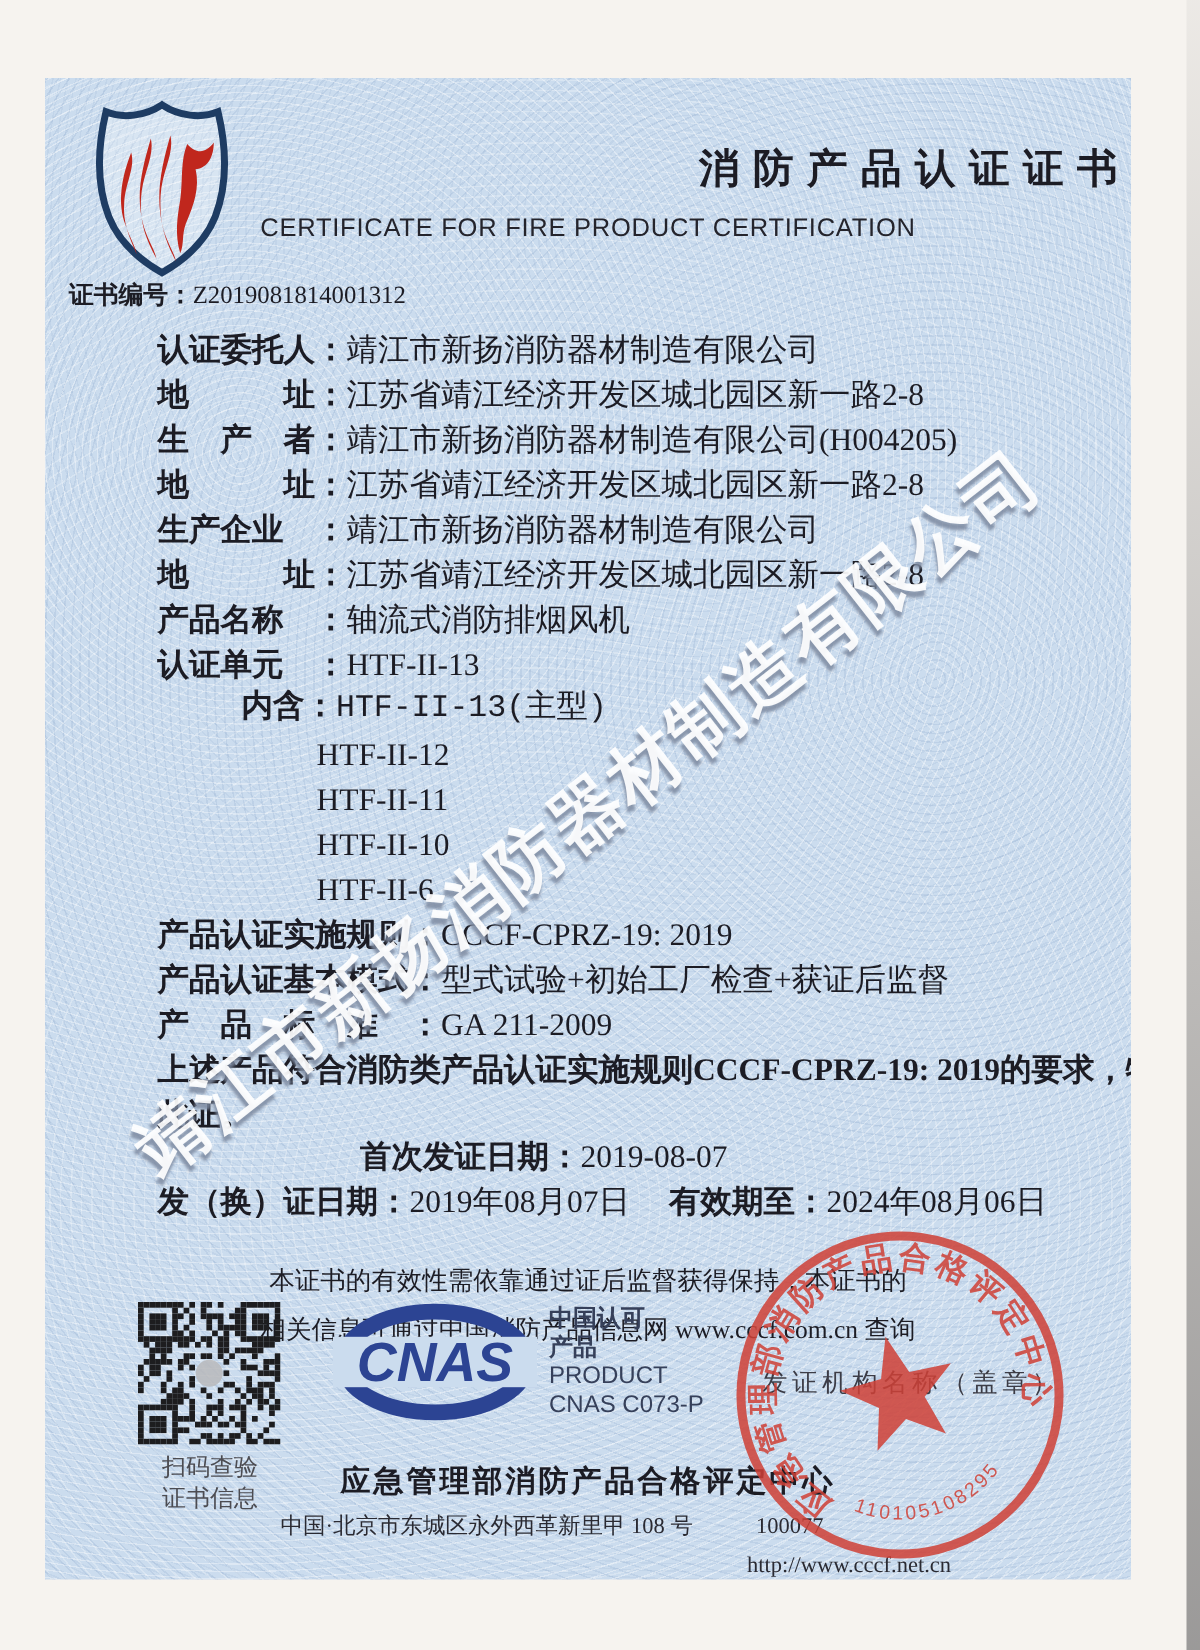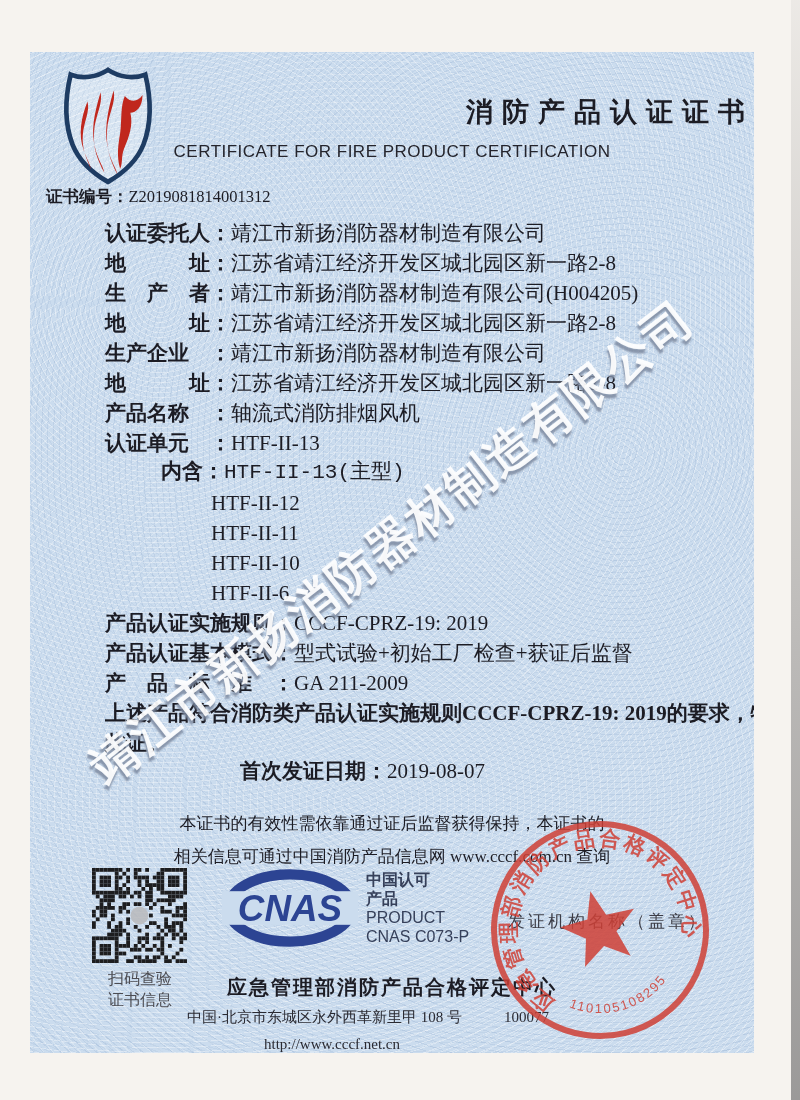--- a/index.html
+++ b/index.html
@@ -42,21 +42,21 @@
   .cnas-text .zh{font-weight:bold;}
   .cnas-text .en{font-family:"Liberation Sans","DejaVu Sans",sans-serif;}
   .issuer-hint{position:absolute;left:478px;top:858px;font-size:17px;letter-spacing:3px;
         color:#3c3c46;z-index:4;white-space:nowrap;}
   .seal{position:absolute;left:450px;top:758px;z-index:9;opacity:.85;}
   .org{position:absolute;left:0;top:922px;width:724px;text-align:center;font-size:20px;
         font-weight:bold;letter-spacing:2px;z-index:3;}
   .addr{position:absolute;left:0;top:956px;width:676px;text-align:center;font-size:15px;
         color:#2a2a32;z-index:3;}
   .addr .gap{display:inline-block;width:42px;}
-  .site{position:absolute;left:0;top:984px;width:604px;text-align:center;font-size:15px;
+  .site{position:absolute;left:0;top:984px;width:604px;text-align:right;font-size:15px;
         color:#2a2a32;z-index:3;}
 </style>
 </head>
 <body>
 
 <div class="page">
   <div class="cert">
 
     <div class="watermark">靖江市新扬消防器材制造有限公司</div>
 
@@ -95,20 +95,23 @@
 
       <div class="row"><span class="lbl">产品认证实施规则：</span><span>CCCF-CPRZ-19: 2019</span></div>
       <div class="row"><span class="lbl">产品认证基本模式：</span><span>型式试验+初始工厂检查+获证后监督</span></div>
       <div class="row"><span class="lbl">产　品　标　准　：</span><span>GA 211-2009</span></div>
 
       <div class="row statement">上述产品符合消防类产品认证实施规则CCCF-CPRZ-19: 2019的要求，特发</div>
       <div class="row statement">此证。</div>
 
       <div class="row first-issue">
         <span class="lbl">首次发证日期：</span><span>2019-08-07</span>
+      </div>
+      <div class="row">
+        <span class="lbl">发（换）证日期：</span><span>2019年08月07日</span><span style="display:inline-block;width:26px;"></span><span class="lbl">有效期至：</span><span>2024年08月06日</span>
       </div>
     </div>
 
     <div class="notice">
       <div>本证书的有效性需依靠通过证后监督获得保持，本证书的</div>
       <div>相关信息可通过中国消防产品信息网 www.cccf.com.cn 查询</div>
     </div>
 
     <div class="qr">
       <svg id="qr-svg" width="95" height="95" viewBox="0 0 95 95">

